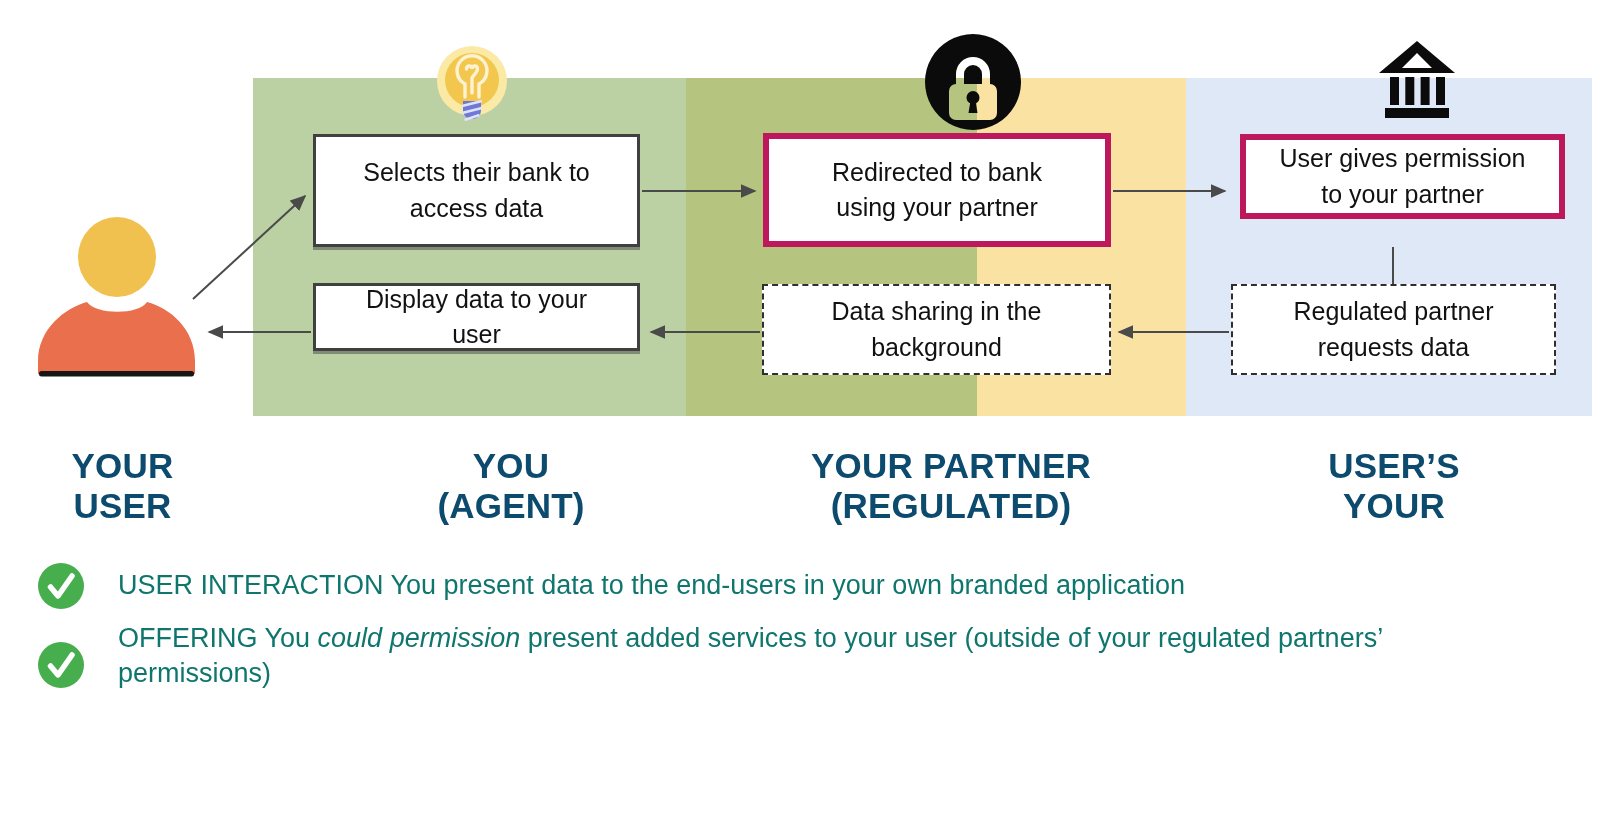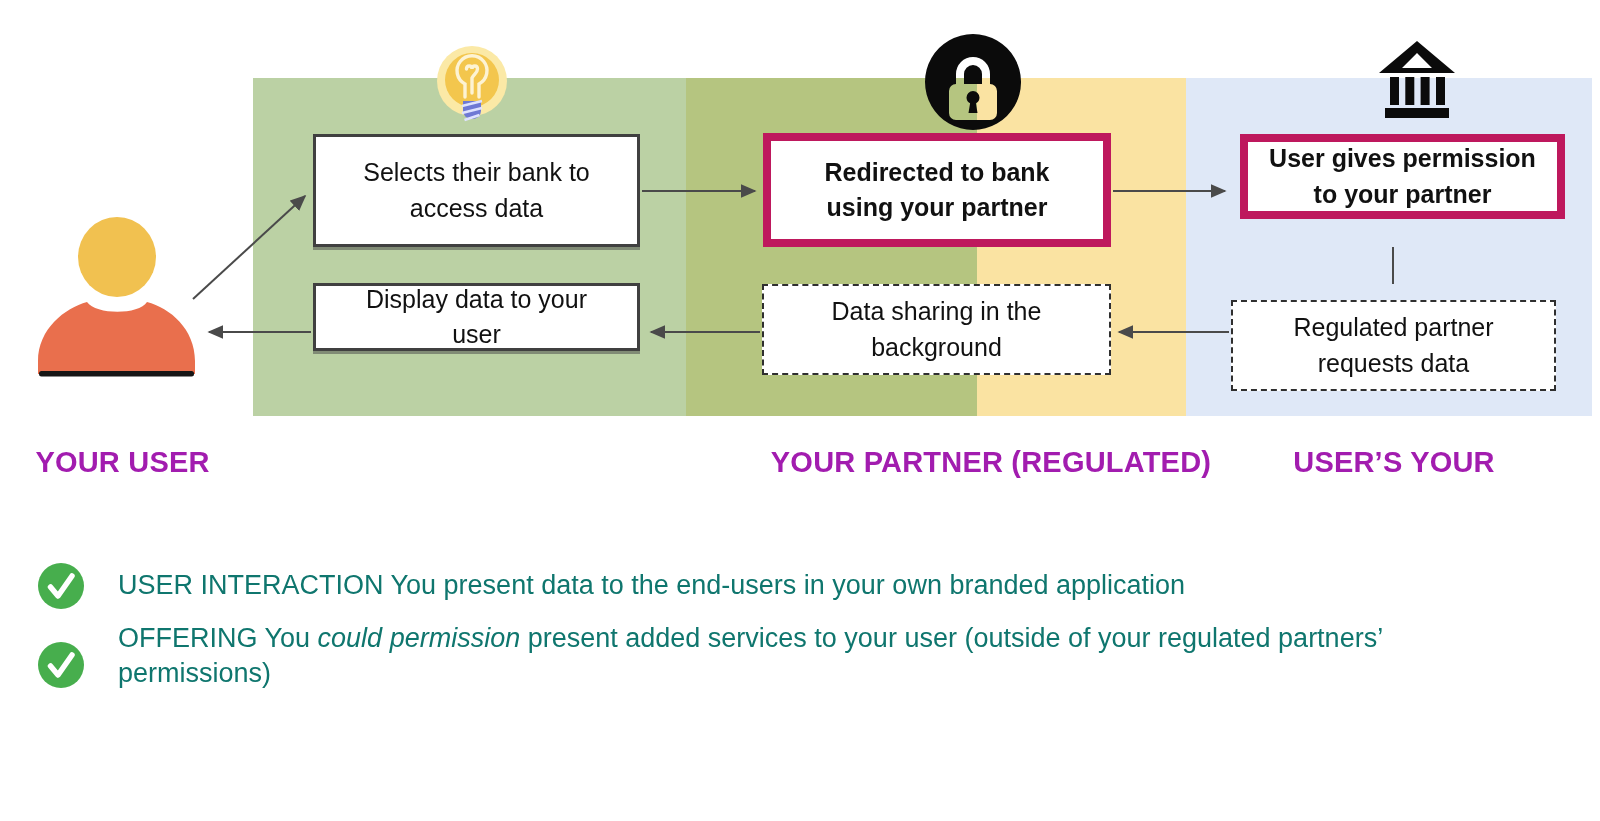--- a/index.html
+++ b/index.html
@@ -11,44 +11,44 @@
   .zone-green {left:253px;width:433px;background:#bbd1a4;}
   .zone-olive {left:686px;width:291px;background:#b5c580;}
   .zone-yellow{left:977px;width:209px;background:#fae3a2;}
   .zone-blue  {left:1186px;width:406px;background:#dfe8f7;}
 
   .step{
     position:absolute;box-sizing:border-box;background:#ffffff;
     display:flex;align-items:center;justify-content:center;text-align:center;
     font-size:25px;line-height:1.42;white-space:pre-line;
   }
-  .step-solid{border:8px solid #be185d;font-weight:bold;}
+  .step-solid{border:6px solid #be185d;}
   .step-heavy{border:3px solid #404040;box-shadow:0 3px 0 rgba(70,70,70,.5);}
   .step-dashed{border:2px dashed #2f2f2f;}
 
   #box1{left:313px;top:134px;width:327px;height:113px;}
   #box2{left:763px;top:133px;width:348px;height:114px;}
   #box3{left:1240px;top:134px;width:325px;height:85px;}
   #box4{left:313px;top:283px;width:327px;height:68px;}
   #box5{left:762px;top:284px;width:349px;height:91px;}
-  #box6{left:1231px;top:284px;width:325px;height:91px;margin-top:16px;}
+  #box6{left:1231px;top:284px;width:325px;height:91px;}
 
   .icon-abs{position:absolute;line-height:0;}
   #icon-bulb  {left:434px;top:43px;}
   #icon-lock  {left:925px;top:34px;}
   #icon-bank  {left:1377px;top:40px;}
   #icon-person{left:35px;top:213px;}
 
   .lane-label{
-    position:absolute;top:446px;font-size:29px;font-weight:bold;
-    text-align:center;letter-spacing:.2px;color:#a21caf;
+    position:absolute;top:446px;font-size:35px;font-weight:bold;
+    text-align:center;letter-spacing:.2px;color:#0c4a6e;
   }
   #lane1{left:20px;width:205px;}
   #lane2{left:405px;width:212px;}
-  #lane3{left:740px;width:502px;}
+  #lane3{left:700px;width:502px;}
   #lane4{left:1290px;width:208px;}
 
   .arrows{position:absolute;left:0;top:0;pointer-events:none;}
 
   .note-icon{position:absolute;line-height:0;}
   #note1-icon{left:38px;top:563px;}
   #note2-icon{left:38px;top:642px;}
   .note-text{
     position:absolute;left:118px;font-size:27px;line-height:1.3;color:#0f766e;
   }
@@ -131,20 +131,21 @@
   <div class="step step-solid" id="box3"><span>User gives permission
 to your partner</span></div>
   <div class="step step-heavy" id="box4"><span>Display data to your
 user</span></div>
   <div class="step step-dashed" id="box5"><span>Data sharing in the
 background</span></div>
   <div class="step step-dashed" id="box6"><span>Regulated partner
 requests data</span></div>
 
   <div class="lane-label" id="lane1">YOUR USER</div>
+  <div class="lane-label" id="lane2">YOU (AGENT)</div>
   <div class="lane-label" id="lane3">YOUR PARTNER (REGULATED)</div>
   <div class="lane-label" id="lane4">USER’S YOUR</div>
 
   <div class="note-icon" id="note1-icon">
     <svg width="46" height="46" viewBox="0 0 46 46">
       <circle cx="23" cy="23" r="23" fill="#47ae4d"></circle>
       <path d="M12.5,24 L20,33 L34,13" stroke="#ffffff" stroke-width="5.5" fill="none" stroke-linecap="round" stroke-linejoin="round"></path>
     </svg>
   </div>
   <div class="note-text" id="note1-text"><span>USER INTERACTION You present data to the end-users in your own branded application</span></div>

